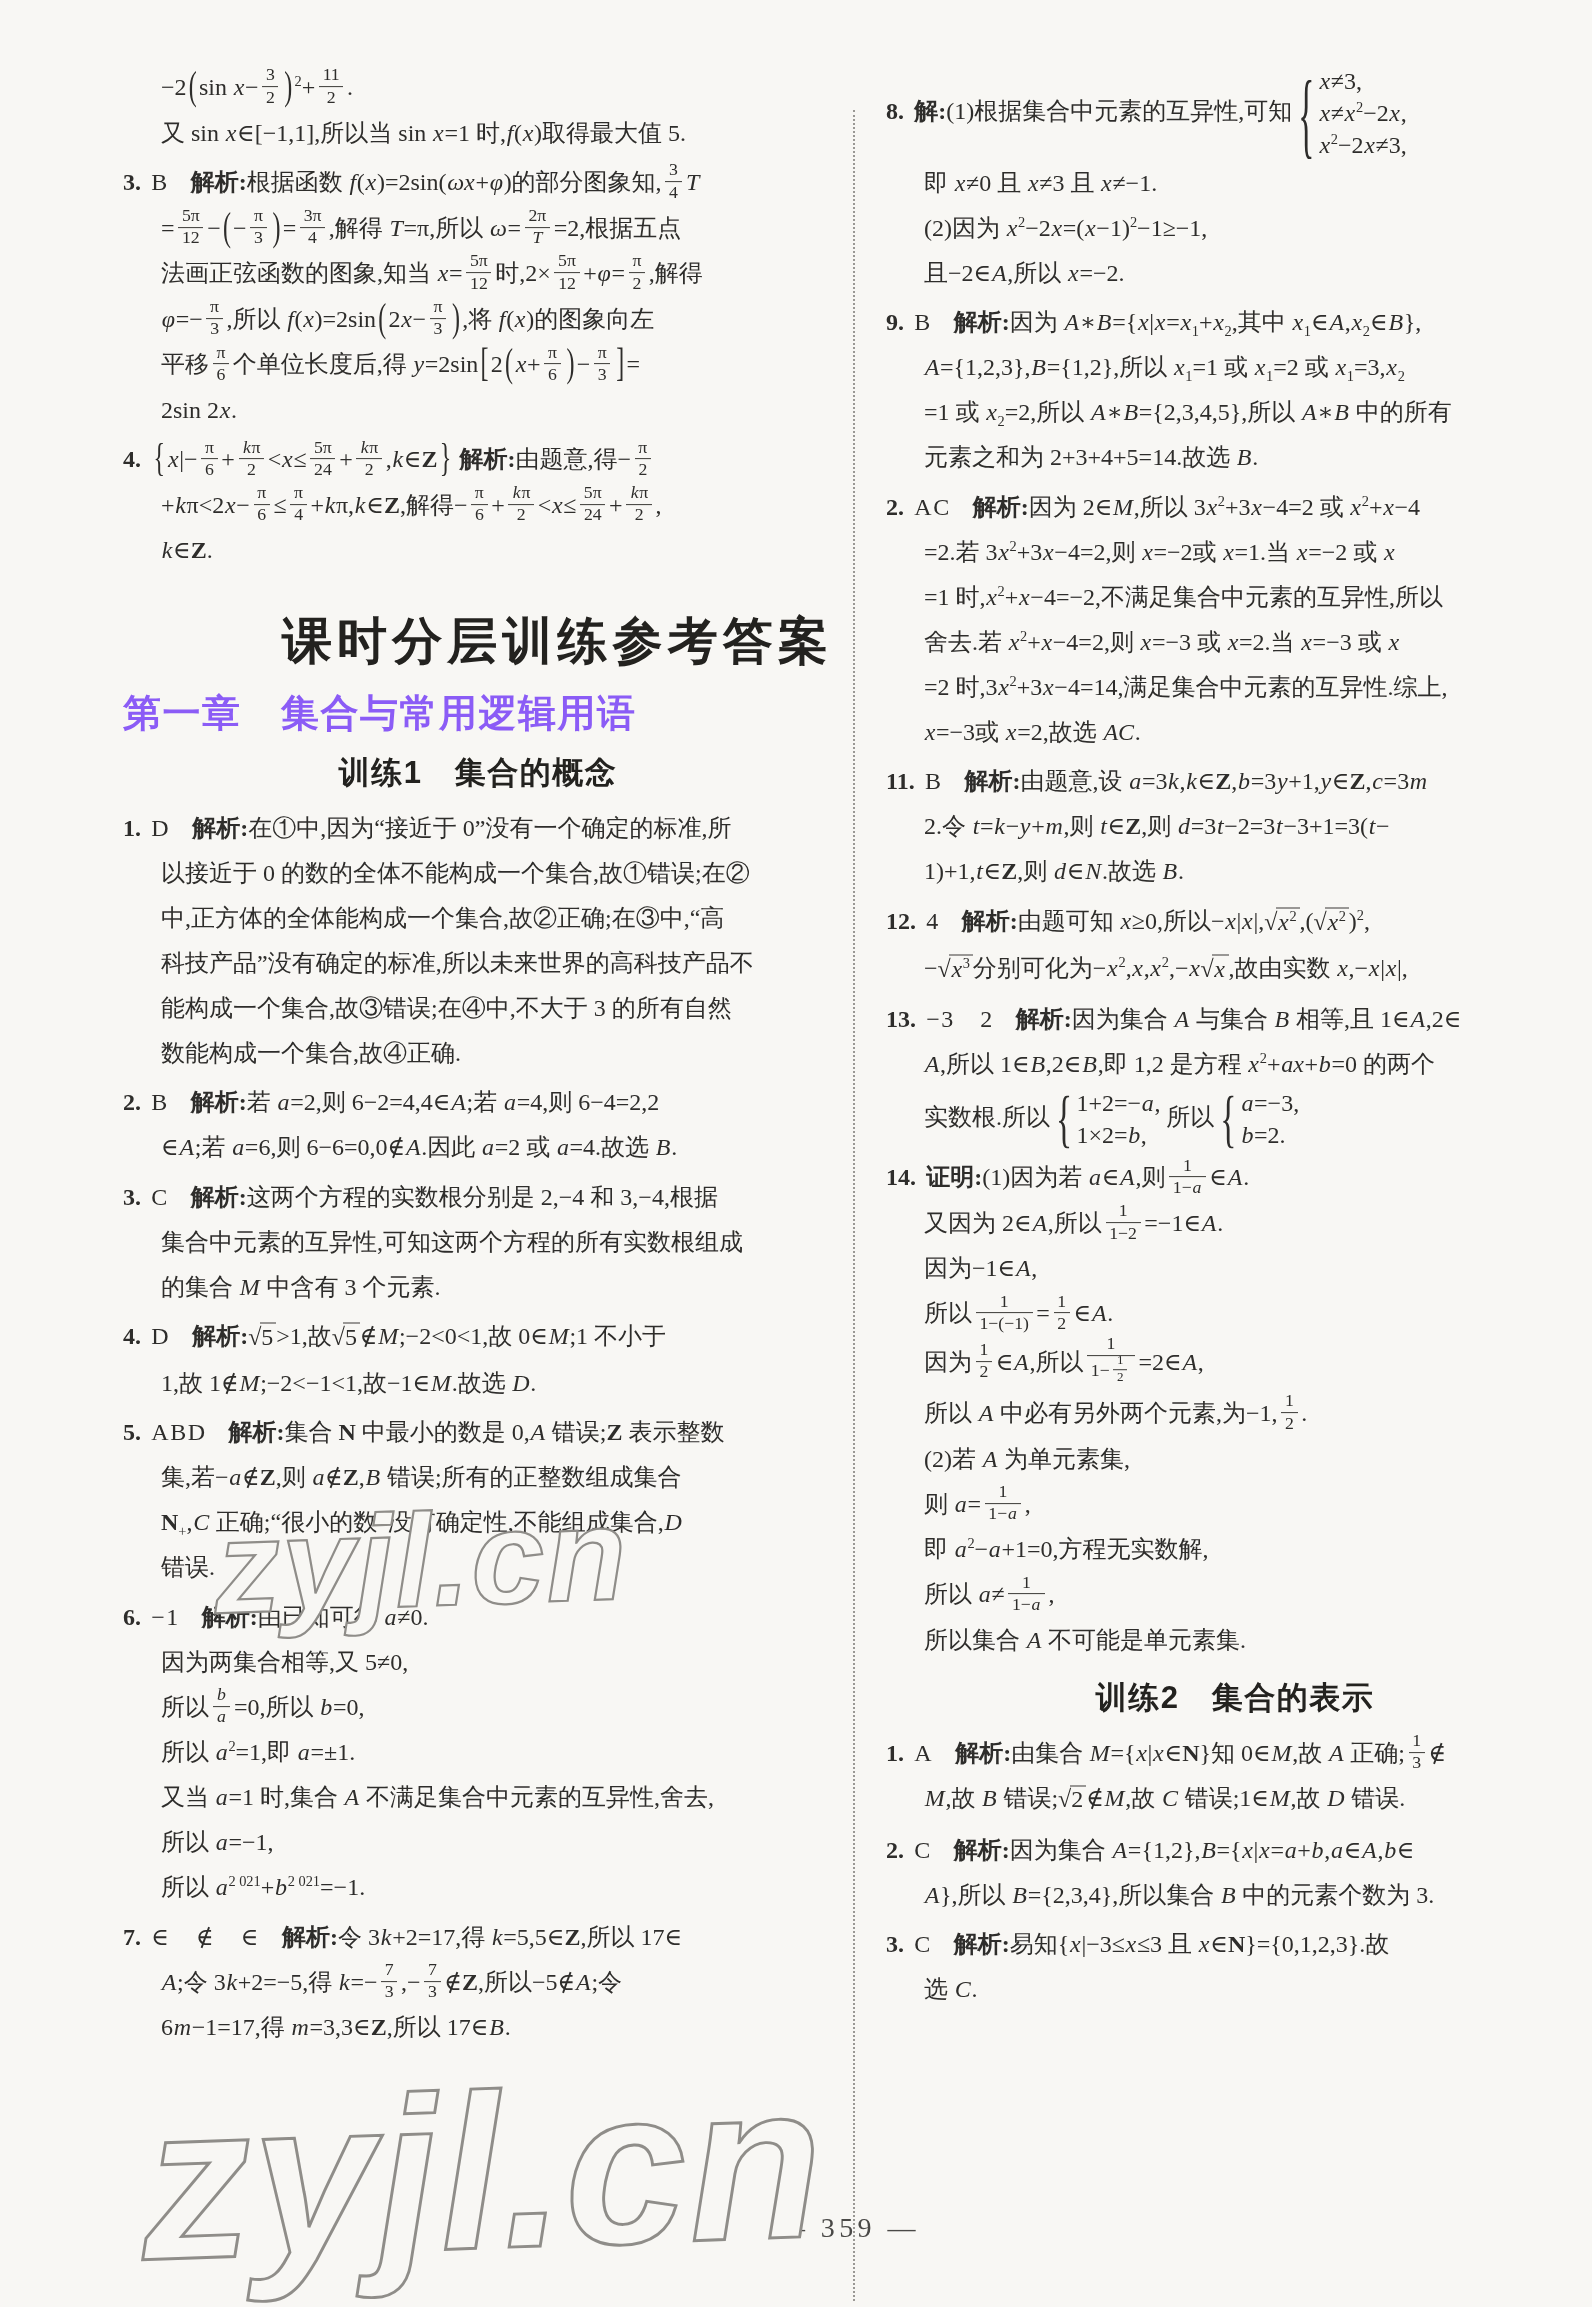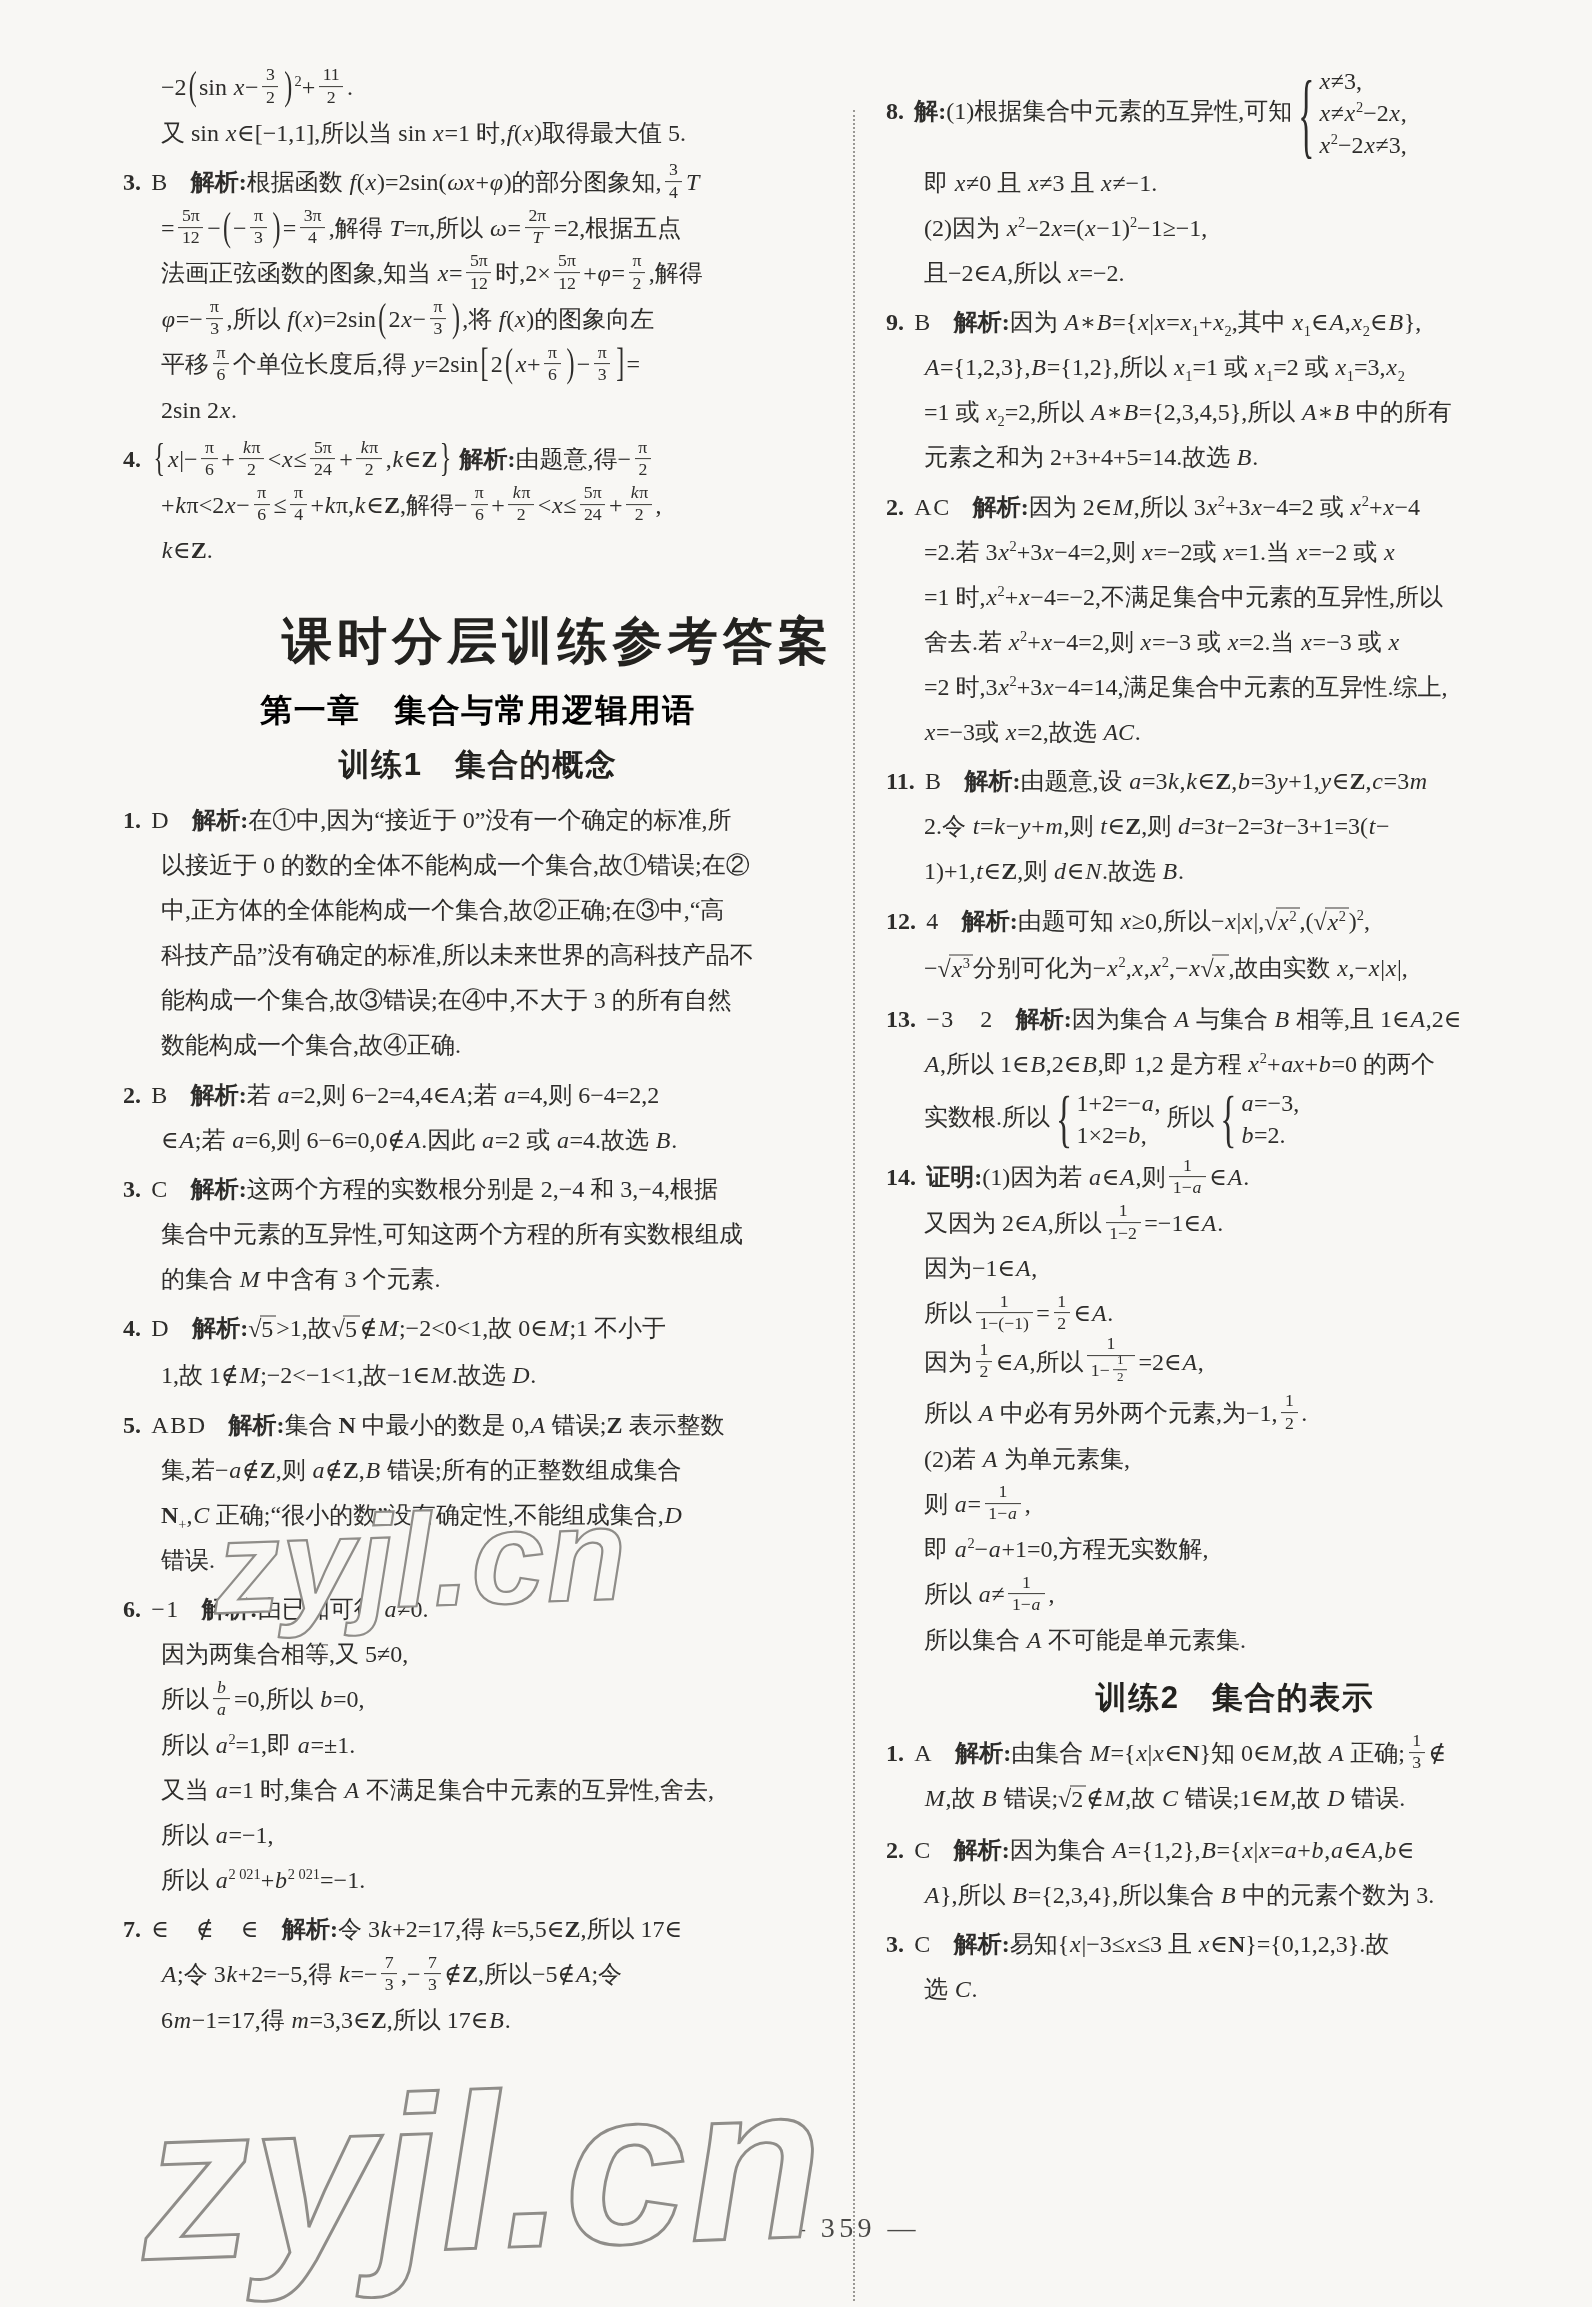--- a/index.html
+++ b/index.html
@@ -44,23 +44,23 @@
   .cb{display:inline-block;font-weight:300;font-size:1.4em;margin-right:4.4px;}
   .cl{display:inline-block;text-align:left;}
   .cline{display:block;line-height:32px;min-height:32px;white-space:nowrap;}
   .bigp{display:inline-block;transform:scaleY(1.65);transform-origin:55% 52%;margin:0 2.2px;font-weight:400;}
   .h1{
     font-size:50px;font-weight:700;text-align:right;letter-spacing:5.1px;
     line-height:1.2;margin:38px 0 19px;white-space:nowrap;
     font-family:"Liberation Sans","DejaVu Sans",sans-serif;color:#23221f;
   }
   .h2{
-    font-size:32px;font-weight:700;text-align:center;letter-spacing:1.5px;
+    font-size:38px;font-weight:700;text-align:left;letter-spacing:1.5px;
     line-height:1.25;margin:19px 0 10.3px;white-space:nowrap;
-    font-family:"Liberation Sans","DejaVu Sans",sans-serif;color:#000000;
+    font-family:"Liberation Sans","DejaVu Sans",sans-serif;color:#8b5cf6;
   }
   .h3{
     font-size:31px;font-weight:700;text-align:center;letter-spacing:1.5px;
     line-height:1.25;margin:16px 0 13.2px;white-space:nowrap;
     font-family:"Liberation Sans","DejaVu Sans",sans-serif;color:#23221f;
   }
   .watermark{
     position:absolute;z-index:5;
     font-family:"Liberation Sans","DejaVu Sans",sans-serif;
     font-style:italic;font-weight:700;

